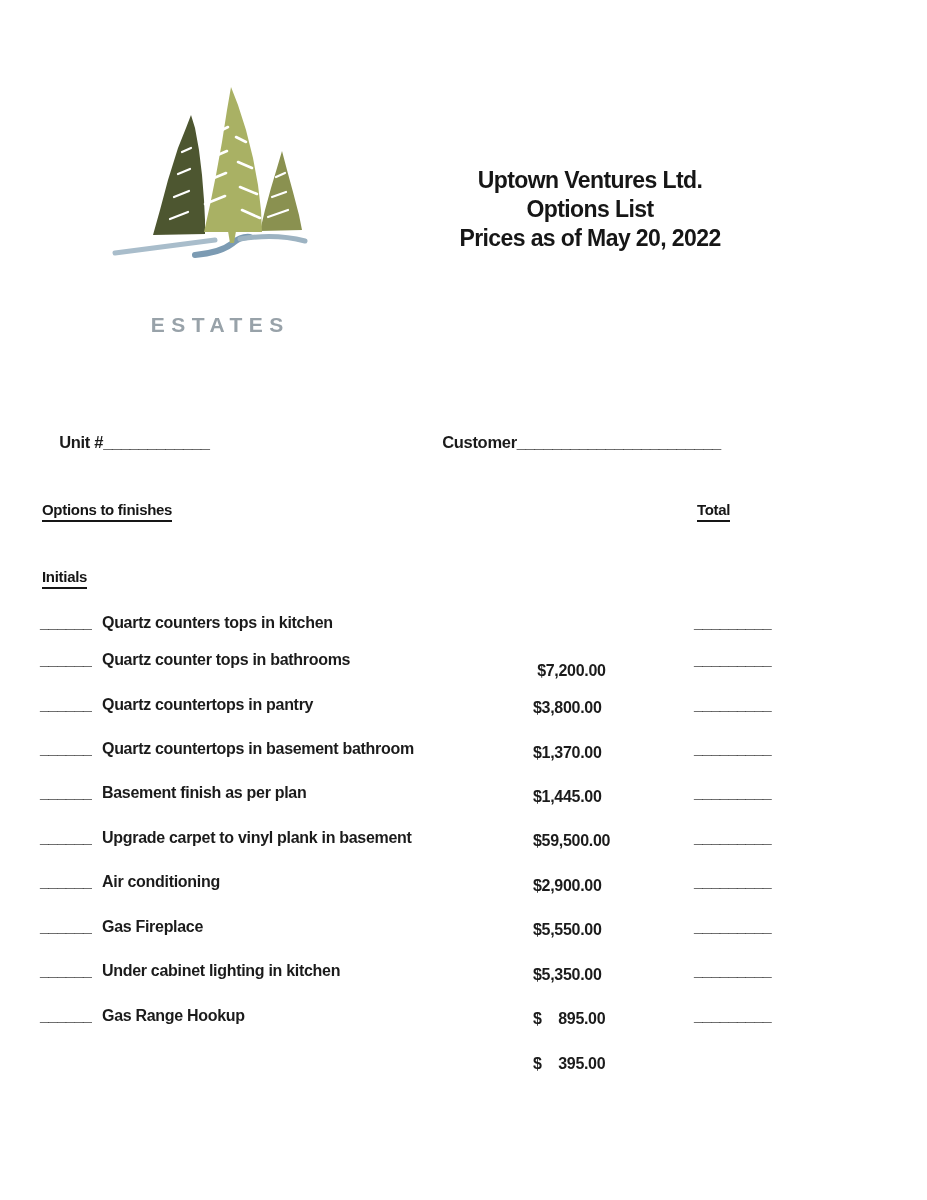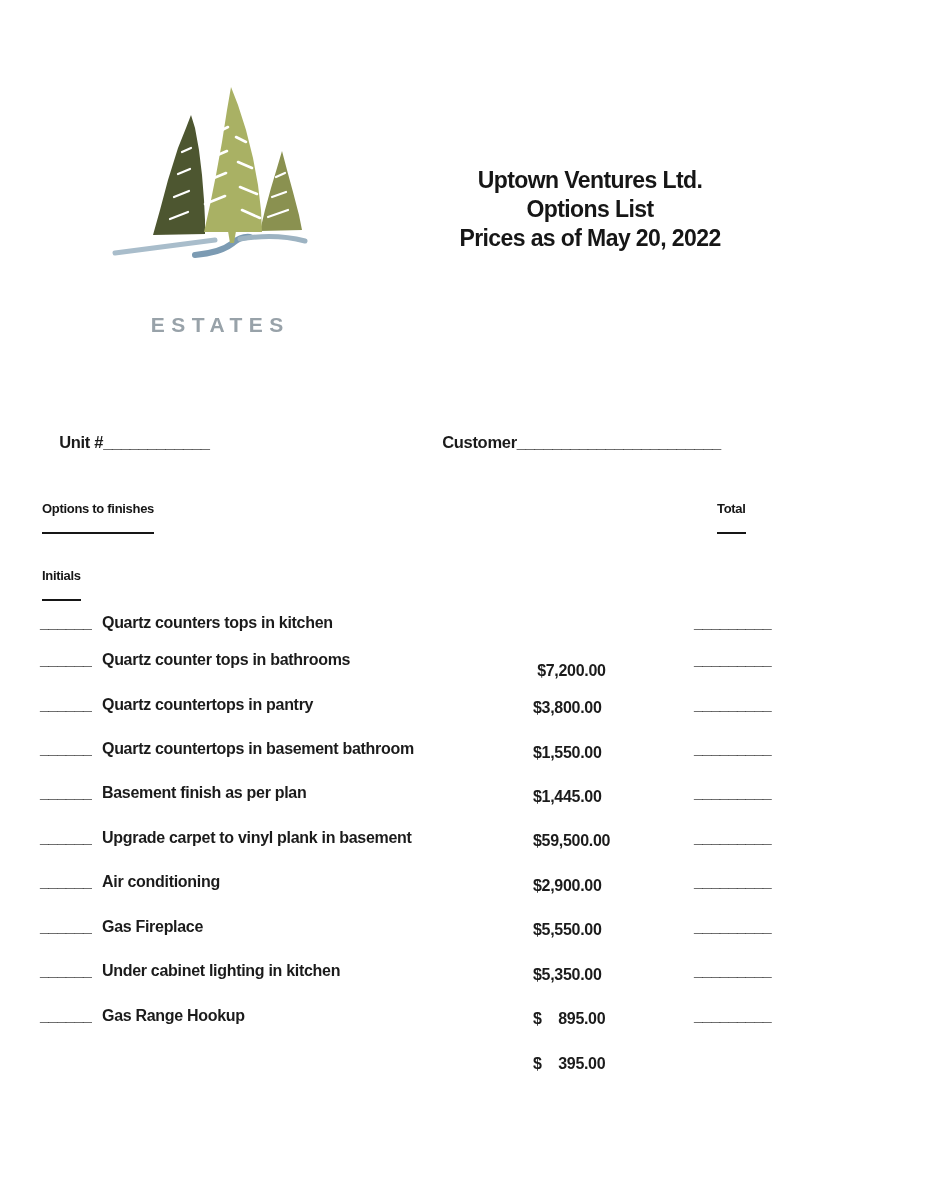--- a/index.html
+++ b/index.html
@@ -27,25 +27,25 @@
   }
 
   
   .form-line{position:absolute;font-weight:700;font-size:16.5px;letter-spacing:-0.3px;white-space:pre;}
   .unit-line{left:42px;top:414px;}
   .customer-line{left:425px;top:414px;}
   .blank{}
 
   
   .heading{
-    position:absolute;font-weight:700;font-size:13px;letter-spacing:-0.3px;color:#161616;
-    border-bottom:2px solid #161616;padding-bottom:16px;
+    position:absolute;font-weight:700;font-size:15px;letter-spacing:-0.3px;color:#161616;
+    border-bottom:2px solid #161616;padding-bottom:2px;
   }
   .options-heading{left:42px;top:501px;}
-  .total-heading{left:697px;top:501px;margin-left:20px;}
+  .total-heading{left:697px;top:501px;}
   .initials-heading{left:42px;top:568px;}
 
   
   .row{position:absolute;left:0;top:0;width:927px;height:20px;font-weight:700;font-size:16px;line-height:20px;letter-spacing:-0.3px;}
   .row span{position:absolute;white-space:pre;top:0;}
   .c-init{left:40px;}
   .c-label{left:102px;}
   .c-price{left:533px;margin-top:48px;}
   .c-total{left:694px;}
 </style>
@@ -120,21 +120,21 @@
       </div>
       <div class="row" style="top: 650px;">
         <span class="c-init">______</span>
         <span class="c-label">Quartz counter tops in bathrooms</span>
         <span class="c-price">$3,800.00</span>
         <span class="c-total">_________</span>
       </div>
       <div class="row" style="top: 695px;">
         <span class="c-init">______</span>
         <span class="c-label">Quartz countertops in pantry</span>
-        <span class="c-price">$1,550.00</span>
+        <span class="c-price">$1,370.00</span>
         <span class="c-total">_________</span>
       </div>
       <div class="row" style="top: 739px;">
         <span class="c-init">______</span>
         <span class="c-label">Quartz countertops in basement bathroom</span>
         <span class="c-price">$1,445.00</span>
         <span class="c-total">_________</span>
       </div>
       <div class="row" style="top: 783px;">
         <span class="c-init">______</span>

